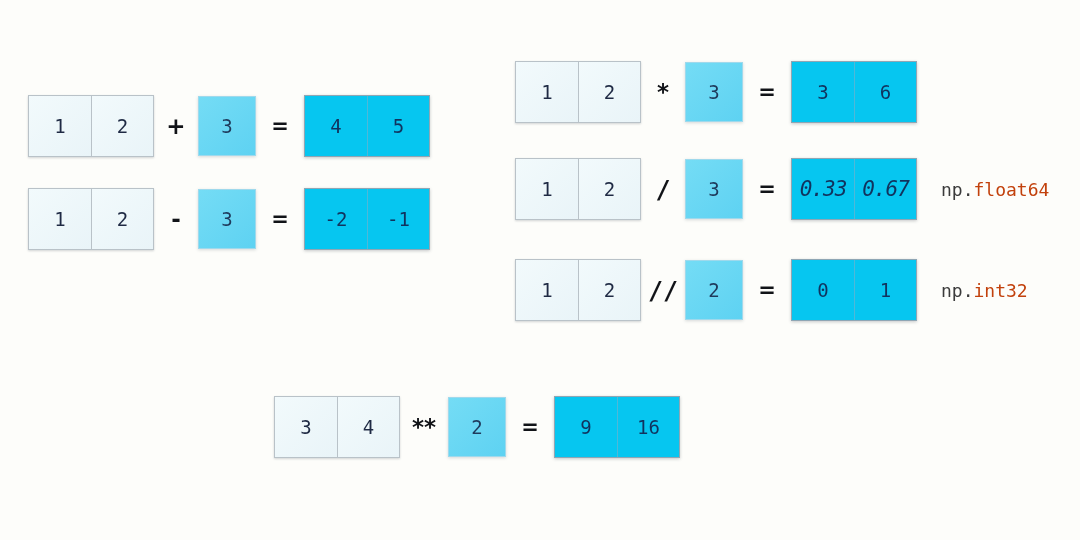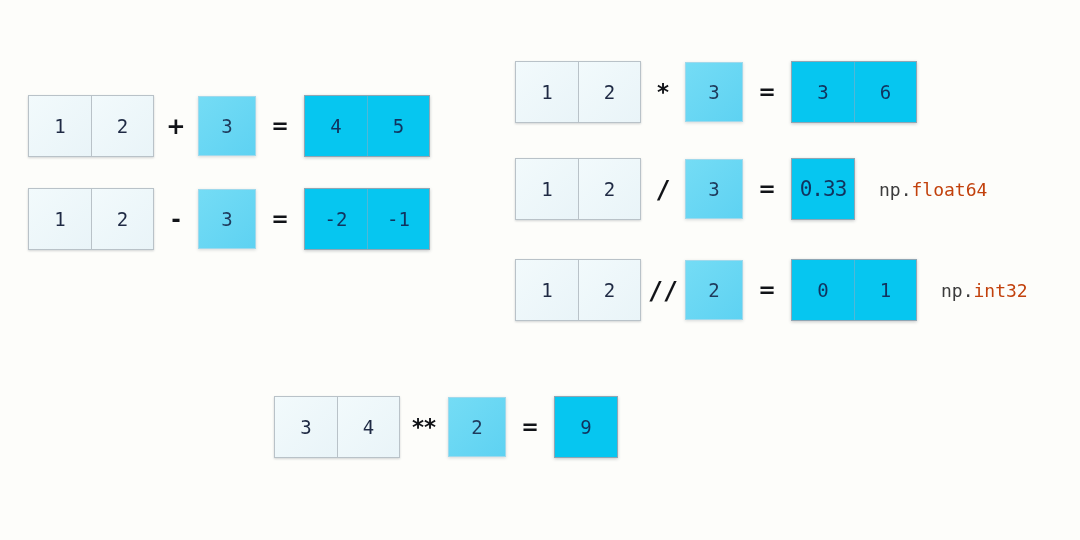--- a/index.html
+++ b/index.html
@@ -88,20 +88,21 @@
     background: #06c6f0;
     color: #11335e;
   }
   .array.bright .cell + .cell {
     border-left: 1px solid #4fb8d8;
   }
   
   .array.bright .cell.tight {
     font-size: 21px;
     letter-spacing: -1px;
+    font-style: italic;
   }
 
   
   .operator {
     font-family: "DejaVu Sans", sans-serif;
     font-size: 23px;
     font-weight: bold;
     color: #111317;
     text-align: center;
     line-height: 1;
@@ -180,20 +181,21 @@
   <div class="op-row" style="left:515px; top:158px;">
     <div class="array pale">
       <div class="cell">1</div>
       <div class="cell">2</div>
     </div>
     <div class="operator slash" style="width:44px;">/</div>
     <div class="scalar">3</div>
     <div class="operator eq" style="width:48px;">=</div>
     <div class="array bright">
       <div class="cell tight">0.33</div>
+      <div class="cell tight">0.67</div>
     </div>
     <div class="dtype" style="margin-left:24px;">
       <span class="ns">np.</span>
         <span class="ty">float64</span>
     </div>
   </div>
 
   <div class="op-row" style="left:515px; top:259px;">
     <div class="array pale">
       <div class="cell">1</div>
@@ -215,16 +217,17 @@
   <div class="op-row" style="left:274px; top:396px;">
     <div class="array pale">
       <div class="cell">3</div>
       <div class="cell">4</div>
     </div>
     <div class="operator" style="width:48px;">**</div>
     <div class="scalar">2</div>
     <div class="operator eq" style="width:48px;">=</div>
     <div class="array bright">
       <div class="cell">9</div>
+      <div class="cell">16</div>
     </div>
   </div>
 
 </div>
 
 </body></html>

